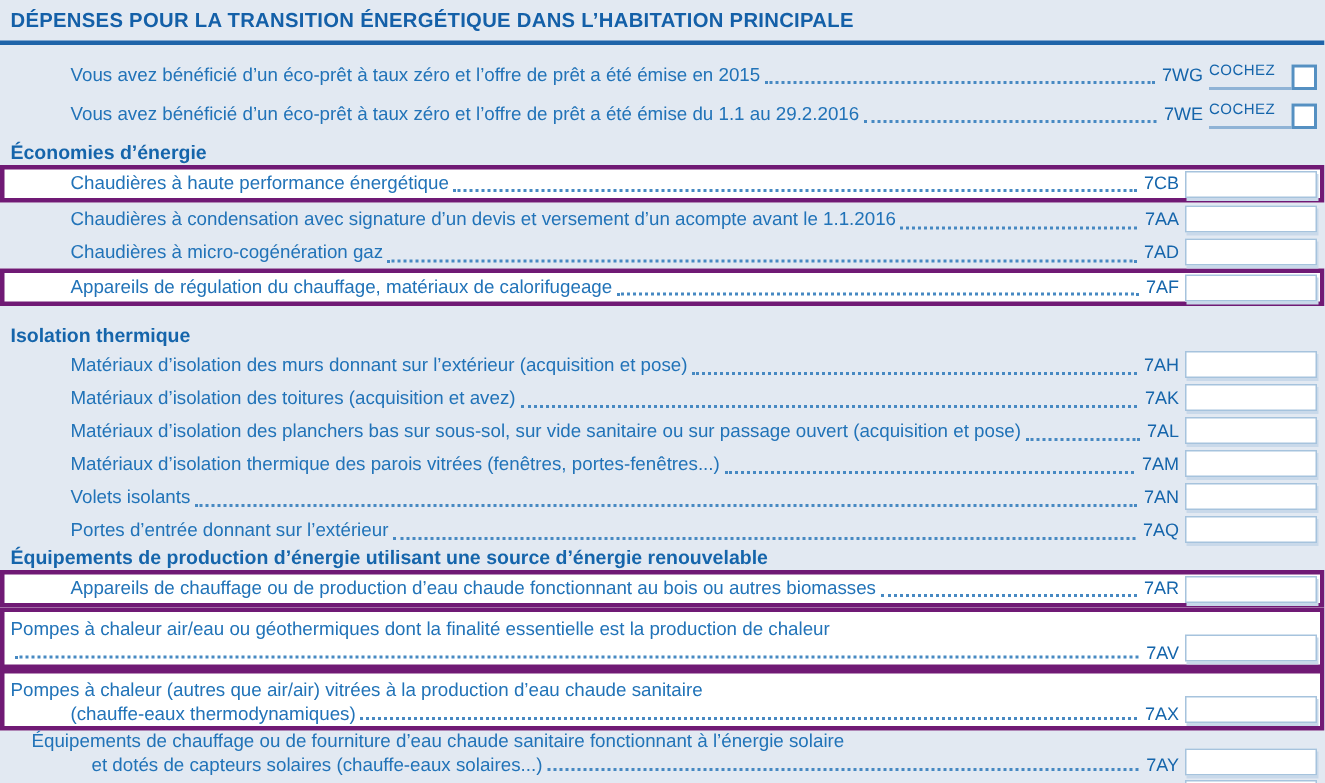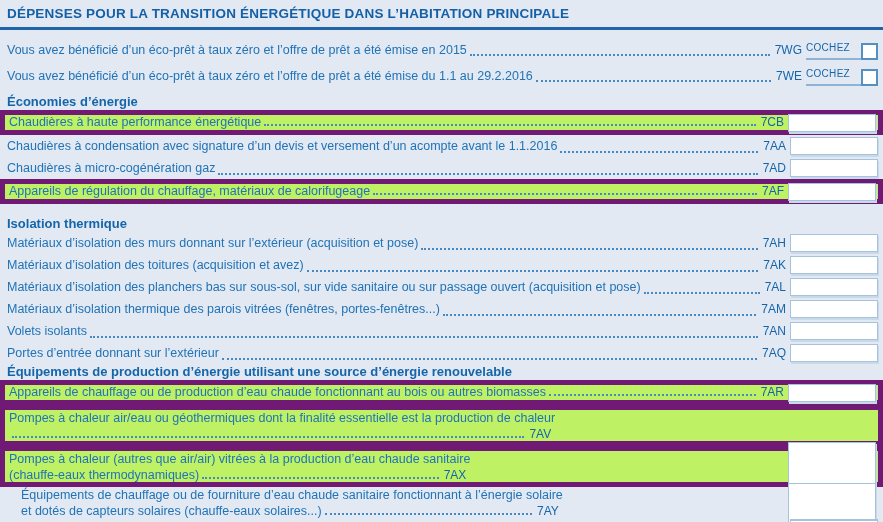--- a/index.html
+++ b/index.html
@@ -20,41 +20,41 @@
     letter-spacing:.2px; line-height:16px;
   }
   .title-rule { height:3px; background:#1f64a9; margin-top:5px; margin-left:-7px; margin-right:-7px; }
 
   
   .row {
     display:flex; align-items:center;
     height:22px; padding:0 5px 0 7px;
     font-size:12.5px; line-height:15px;
   }
-  .row .label { white-space:nowrap; color:#2173b8; }
+  .row .label { white-space:nowrap; color:#2173b8;margin-left:40px; }
   .leader {
     flex:1 1 auto; min-width:8px;
     border-bottom:2px dotted #4789c2;
     margin:0 5px 4px 3px; align-self:flex-end;
   }
   .code {
     font-weight:normal; font-size:12px; color:#1565ab;
     margin-right:4px; white-space:nowrap;
   }
   .field {
     width:88px; height:18px; flex:0 0 88px;
     background:#ffffff; border:1px solid #a6c3dd;
     box-shadow:1px 2px 0 #c9d9ea;
     outline:none; padding:0 3px; font-size:12px; color:#1565ab;
   }
 
   
   .hl {
-    border:5px solid #701a75;
-    background:#bef264;
+    border:3px solid #701a75;
+    background:#ffffff;
     padding:0 2px 0 4px;
   }
   .row.hl { height:25px; }
 
   
   .row.cbrow { height:20px; }
   .cochez-group {
     flex:0 0 72px; width:72px;
     display:flex; justify-content:space-between; align-items:flex-end;
     border-bottom:2px solid #8fb3d6;
@@ -68,21 +68,21 @@
     border:2px solid #5590c2; margin-bottom:-2px; cursor:pointer;
   }
 
   
   .section-header {
     font-size:13px; font-weight:bold; color:#1565ab;
     padding:0 7px; height:16px; line-height:16px;
   }
 
   
-  .row.two { align-items:flex-start; height:41px;flex-direction:column; }
+  .row.two { align-items:flex-end; height:41px; }
   .row.two.plain { height:31px; border:none; padding:0 5px 0 21px; }
   .row.two .lines {
     flex:1 1 auto; display:flex; flex-direction:column; justify-content:center;
   }
   .row.two .l1 { white-space:nowrap; line-height:16px; }
   .row.two .l2 { display:flex; align-items:center; line-height:16px; }
   .row.two .field { align-self:flex-end; margin-bottom:2px; }
   .row.two.plain .field { margin-bottom:1px; }
 
   

